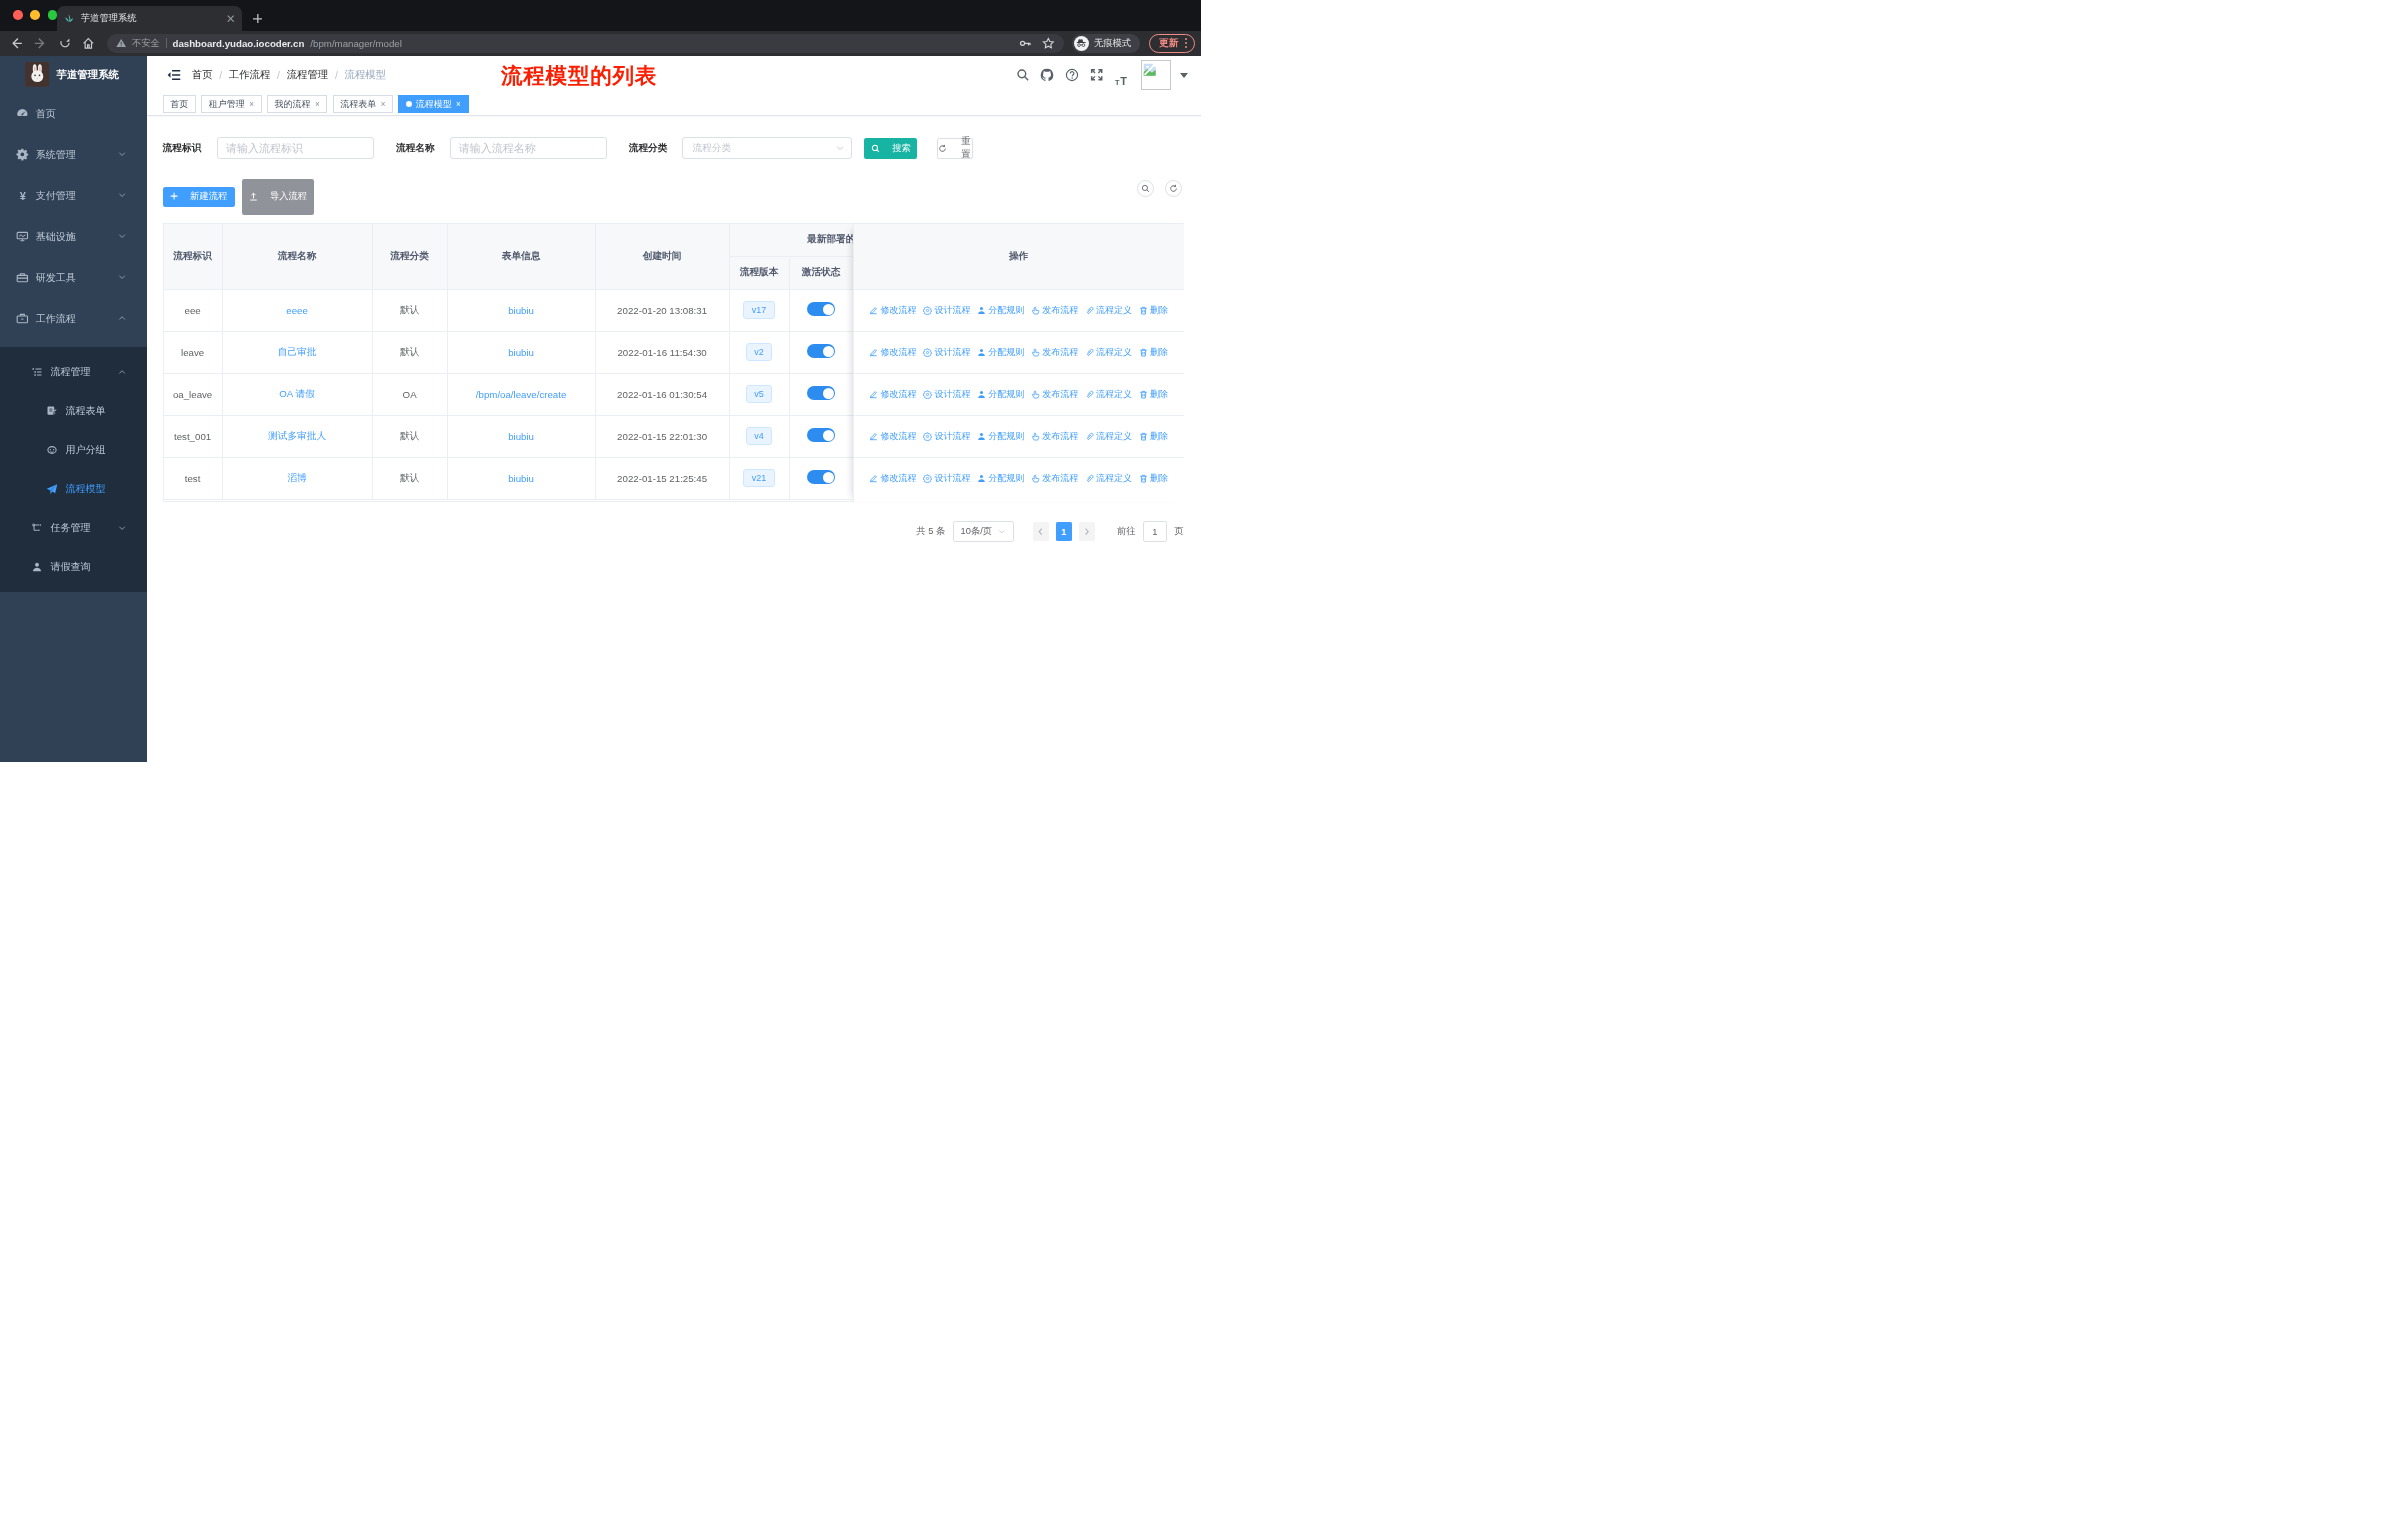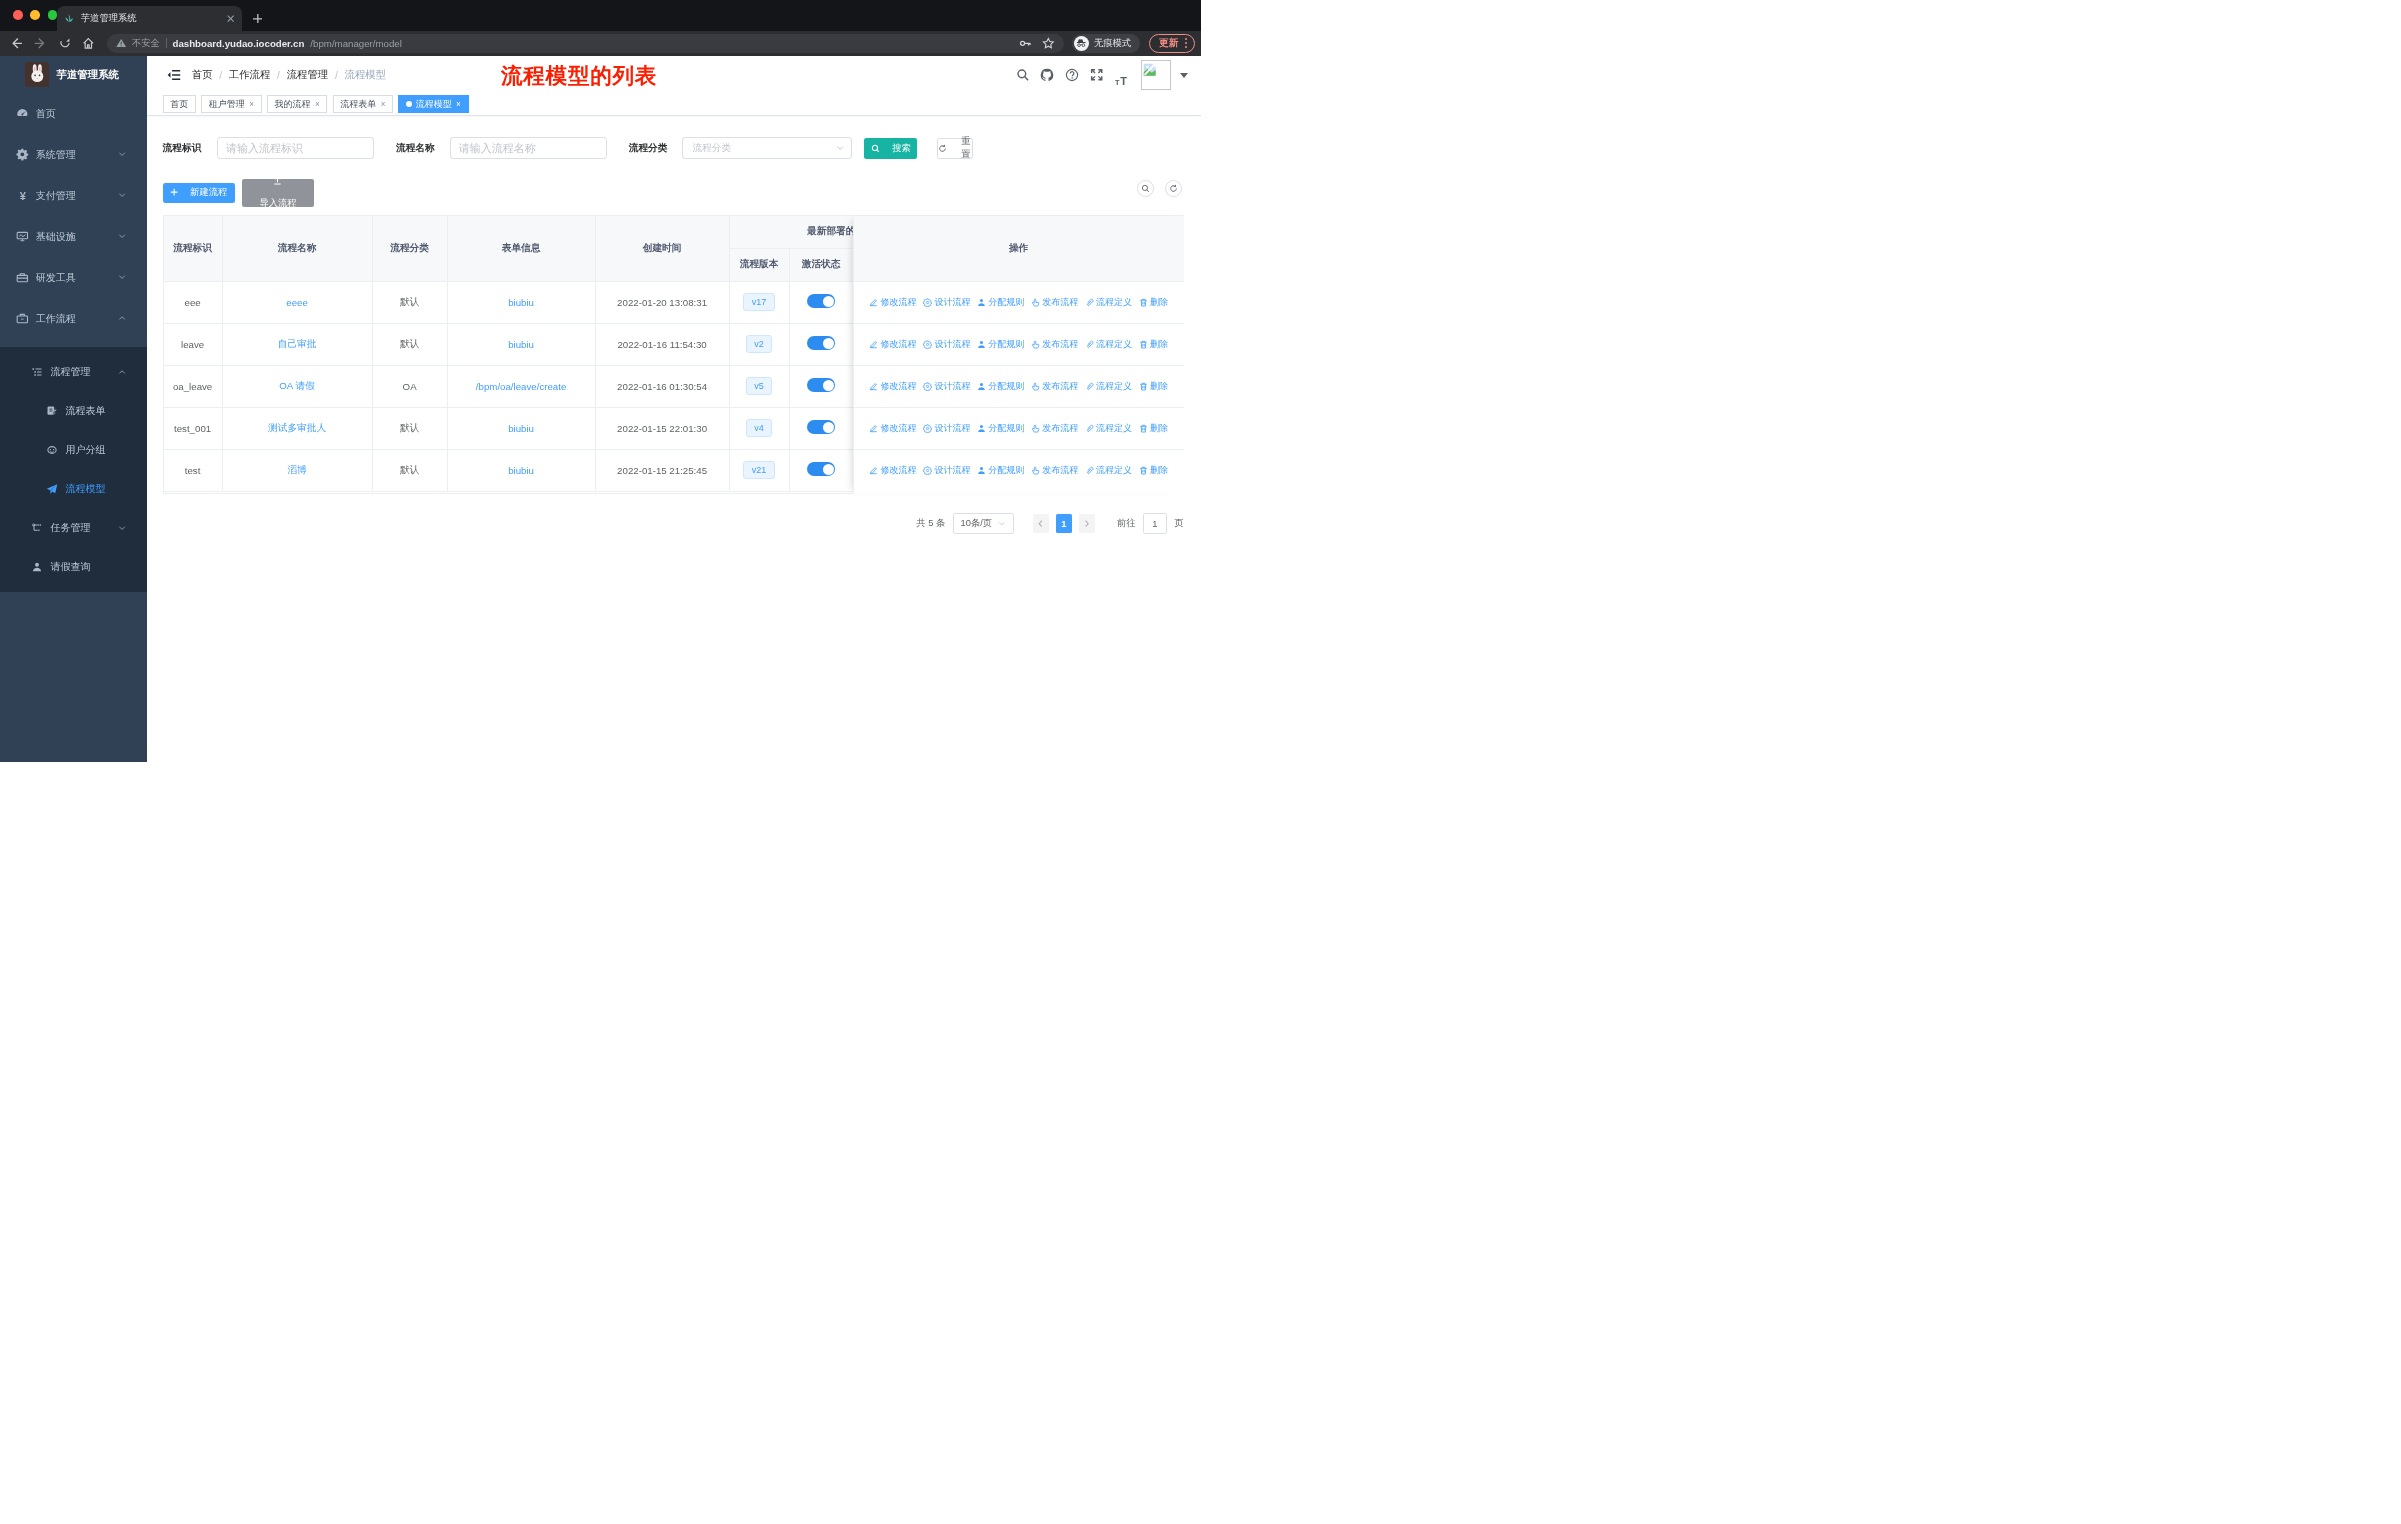--- a/index.html
+++ b/index.html
@@ -85,21 +85,21 @@
   .f-input { height:22px; border:0.7px solid #dcdfe6; border-radius:3px; padding:0 8px; font-size:11px; color:#606266;
              font-family:"Liberation Sans","DejaVu Sans",sans-serif; }
   .f-input::placeholder { color:#c0c4cc; }
   .f-select { height:22px; border:0.7px solid #dcdfe6; border-radius:3px; padding:0 7.4px 0 9px; display:flex; align-items:center;
               justify-content:space-between; color:#c0c4cc; font-size:9.7px; background:#fff; cursor:pointer; }
   .btn { height:21px; border-radius:2.2px; border:none; display:inline-flex; align-items:center; justify-content:center; gap:12px;
          font-size:9.3px; cursor:pointer; font-family:inherit; }
   .btn-teal { background:#17b3a3; color:#fff; width:53px; }
   .btn-plain { background:#fff; color:#606266; border:0.7px solid #dcdfe6; width:36px; }
   .btn-blue { background:#409eff; color:#fff; width:72px; height:20px; }
-  .btn-gray { background:#909399; color:#fff; width:72px; height:28px;flex-direction:column; }
+  .btn-gray { background:#909399; color:#fff; width:72px; height:36px; }
   .btn-row { margin-top:19.4px; width:1021px; position:relative; display:flex; gap:7.4px; align-items:center; }
   .circ { position:absolute; width:17px; height:17px; border-radius:50%; border:0.7px solid #dcdfe6; background:#fff;
           display:flex; align-items:center; justify-content:center; color:#606266; cursor:pointer; }
 
   
   .twrap { margin-top:8.2px; width:1021px; height:279px; border:0.7px solid #ebeef5; position:relative; }
   table.grid { border-collapse:separate; border-spacing:0; table-layout:fixed; width:809px; }
   .grid th, .grid td { border-right:0.7px solid #ebeef5; border-bottom:0.7px solid #ebeef5; text-align:center;
                        font-size:9.7px; overflow:hidden; white-space:nowrap; }
   .grid th { background:#f7f8fa; color:#515a6e; font-weight:700; height:33px; }

